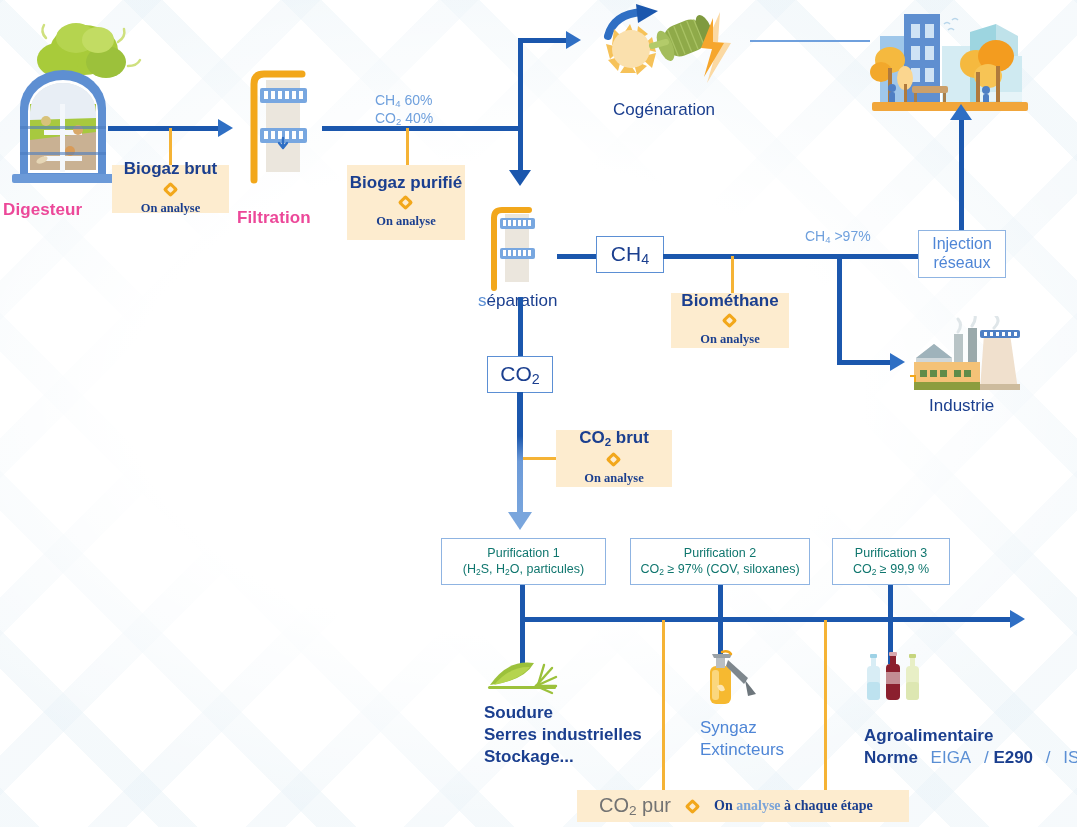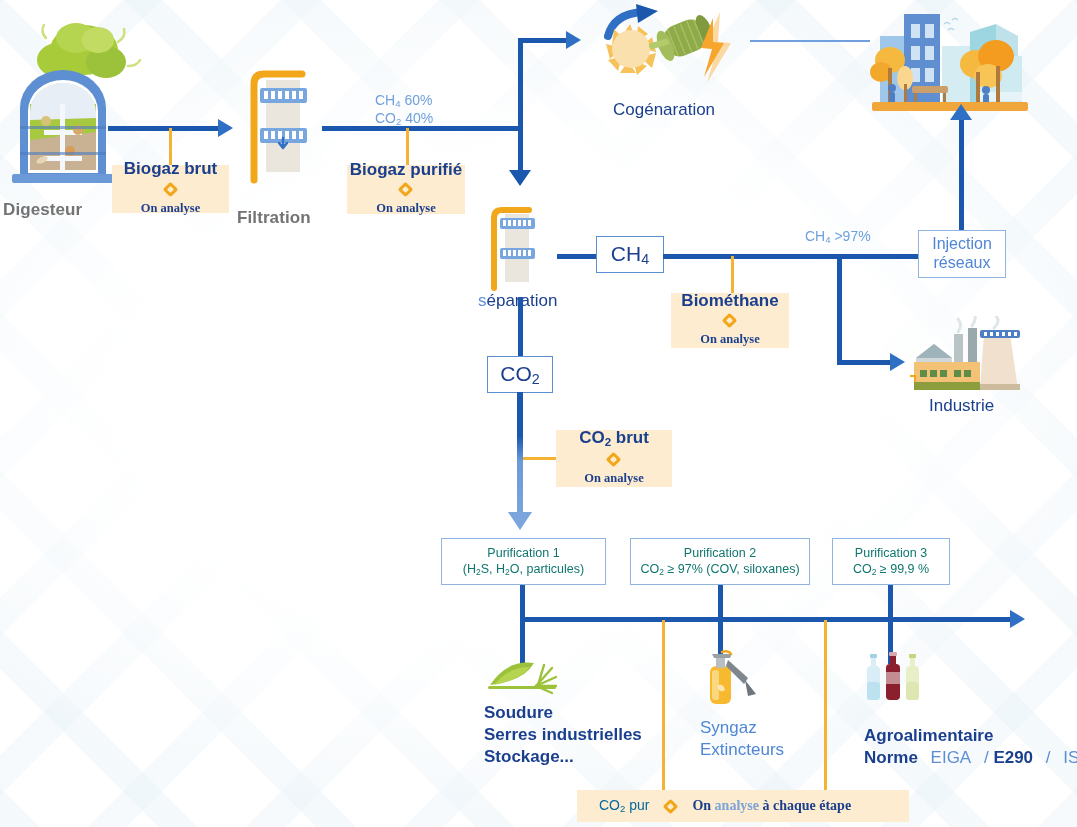--- a/index.html
+++ b/index.html
@@ -21,21 +21,21 @@
   }
   .bg-fade{
     position:absolute;inset:0;
     background:radial-gradient(ellipse 62% 52% at 46% 48%, #ffffff 0%, #ffffff 55%, rgba(255,255,255,.25) 100%);
   }
 
   
   .abs{position:absolute;}
 
   .label-title{
-    font-size:17px;font-weight:700;color:#737373;letter-spacing:.1px;white-space:nowrap;
+    font-size:17px;font-weight:700;color:#ec4899;letter-spacing:.1px;white-space:nowrap;
   }
   .node-caption{
     font-size:17px;font-weight:400;color:#1b3f8f;white-space:nowrap;
   }
   .node-caption .alt{color:#5b8fd4;}
 
   
   .beige-card{
     position:absolute;background:#fdeccf;
     display:flex;flex-direction:column;align-items:center;justify-content:center;
@@ -97,21 +97,21 @@
     position:absolute;font-size:17px;line-height:1.3;color:#1b3f8f;font-weight:700;white-space:nowrap;
   }
   .out-label .dim{color:#5b8fd4;font-weight:400;padding-left:8px;}
   .out-label.thin{font-weight:400;color:#4f86d6;}
 
   
   .bottom-bar{
     position:absolute;background:#fdeccf;display:flex;align-items:center;gap:16px;
     padding:0 22px;box-sizing:border-box;
   }
-  .bottom-bar .bb-main{font-size:14px;color:#0369a1;font-weight:400;white-space:nowrap;}
+  .bottom-bar .bb-main{font-size:20px;color:#737373;font-weight:400;white-space:nowrap;}
   .bottom-bar .bb-text{
     font-size:14px;font-weight:700;color:#1b3f8f;white-space:nowrap;
     font-family:"Liberation Serif", serif;
   }
   .bottom-bar .bb-text .soft{color:#7ba4d8;font-weight:700;}
 
   sub{font-size:.68em;vertical-align:-.22em;}
 </style>
 </head>
 <body>
@@ -196,21 +196,21 @@
   <div class="abs label-title" style="left:237px;top:208px;">Filtration</div>
 
   <div class="hline-thick" style="left:322px;top:126px;width:200px;"></div>
   <div class="oline" style="left:406px;top:128px;height:38px;"></div>
 
   <div class="ratio-note" style="left:375px;top:92px;">
     <div><span>CH</span><sub>4</sub><span> 60%</span></div>
     <div><span>CO</span><sub>2</sub><span> 40%</span></div>
   </div>
 
-  <div class="beige-card" style="left:347px;top:165px;width:118px;height:49px;">
+  <div class="beige-card" style="left:347px;top:165px;width:118px;height:75px;">
     <div class="bc-title">Biogaz purifié</div>
     <div class="bc-sub">
       <span class="diamond-ico"></span>
       <span>On analyse</span>
     </div>
   </div>
 
   <div class="vline-thick" style="left:518px;top:40px;height:88px;"></div>
   <div class="hline-thick" style="left:518px;top:38px;width:52px;"></div>
   <div class="arrow-r" style="left:566px;top:31px;"></div>

